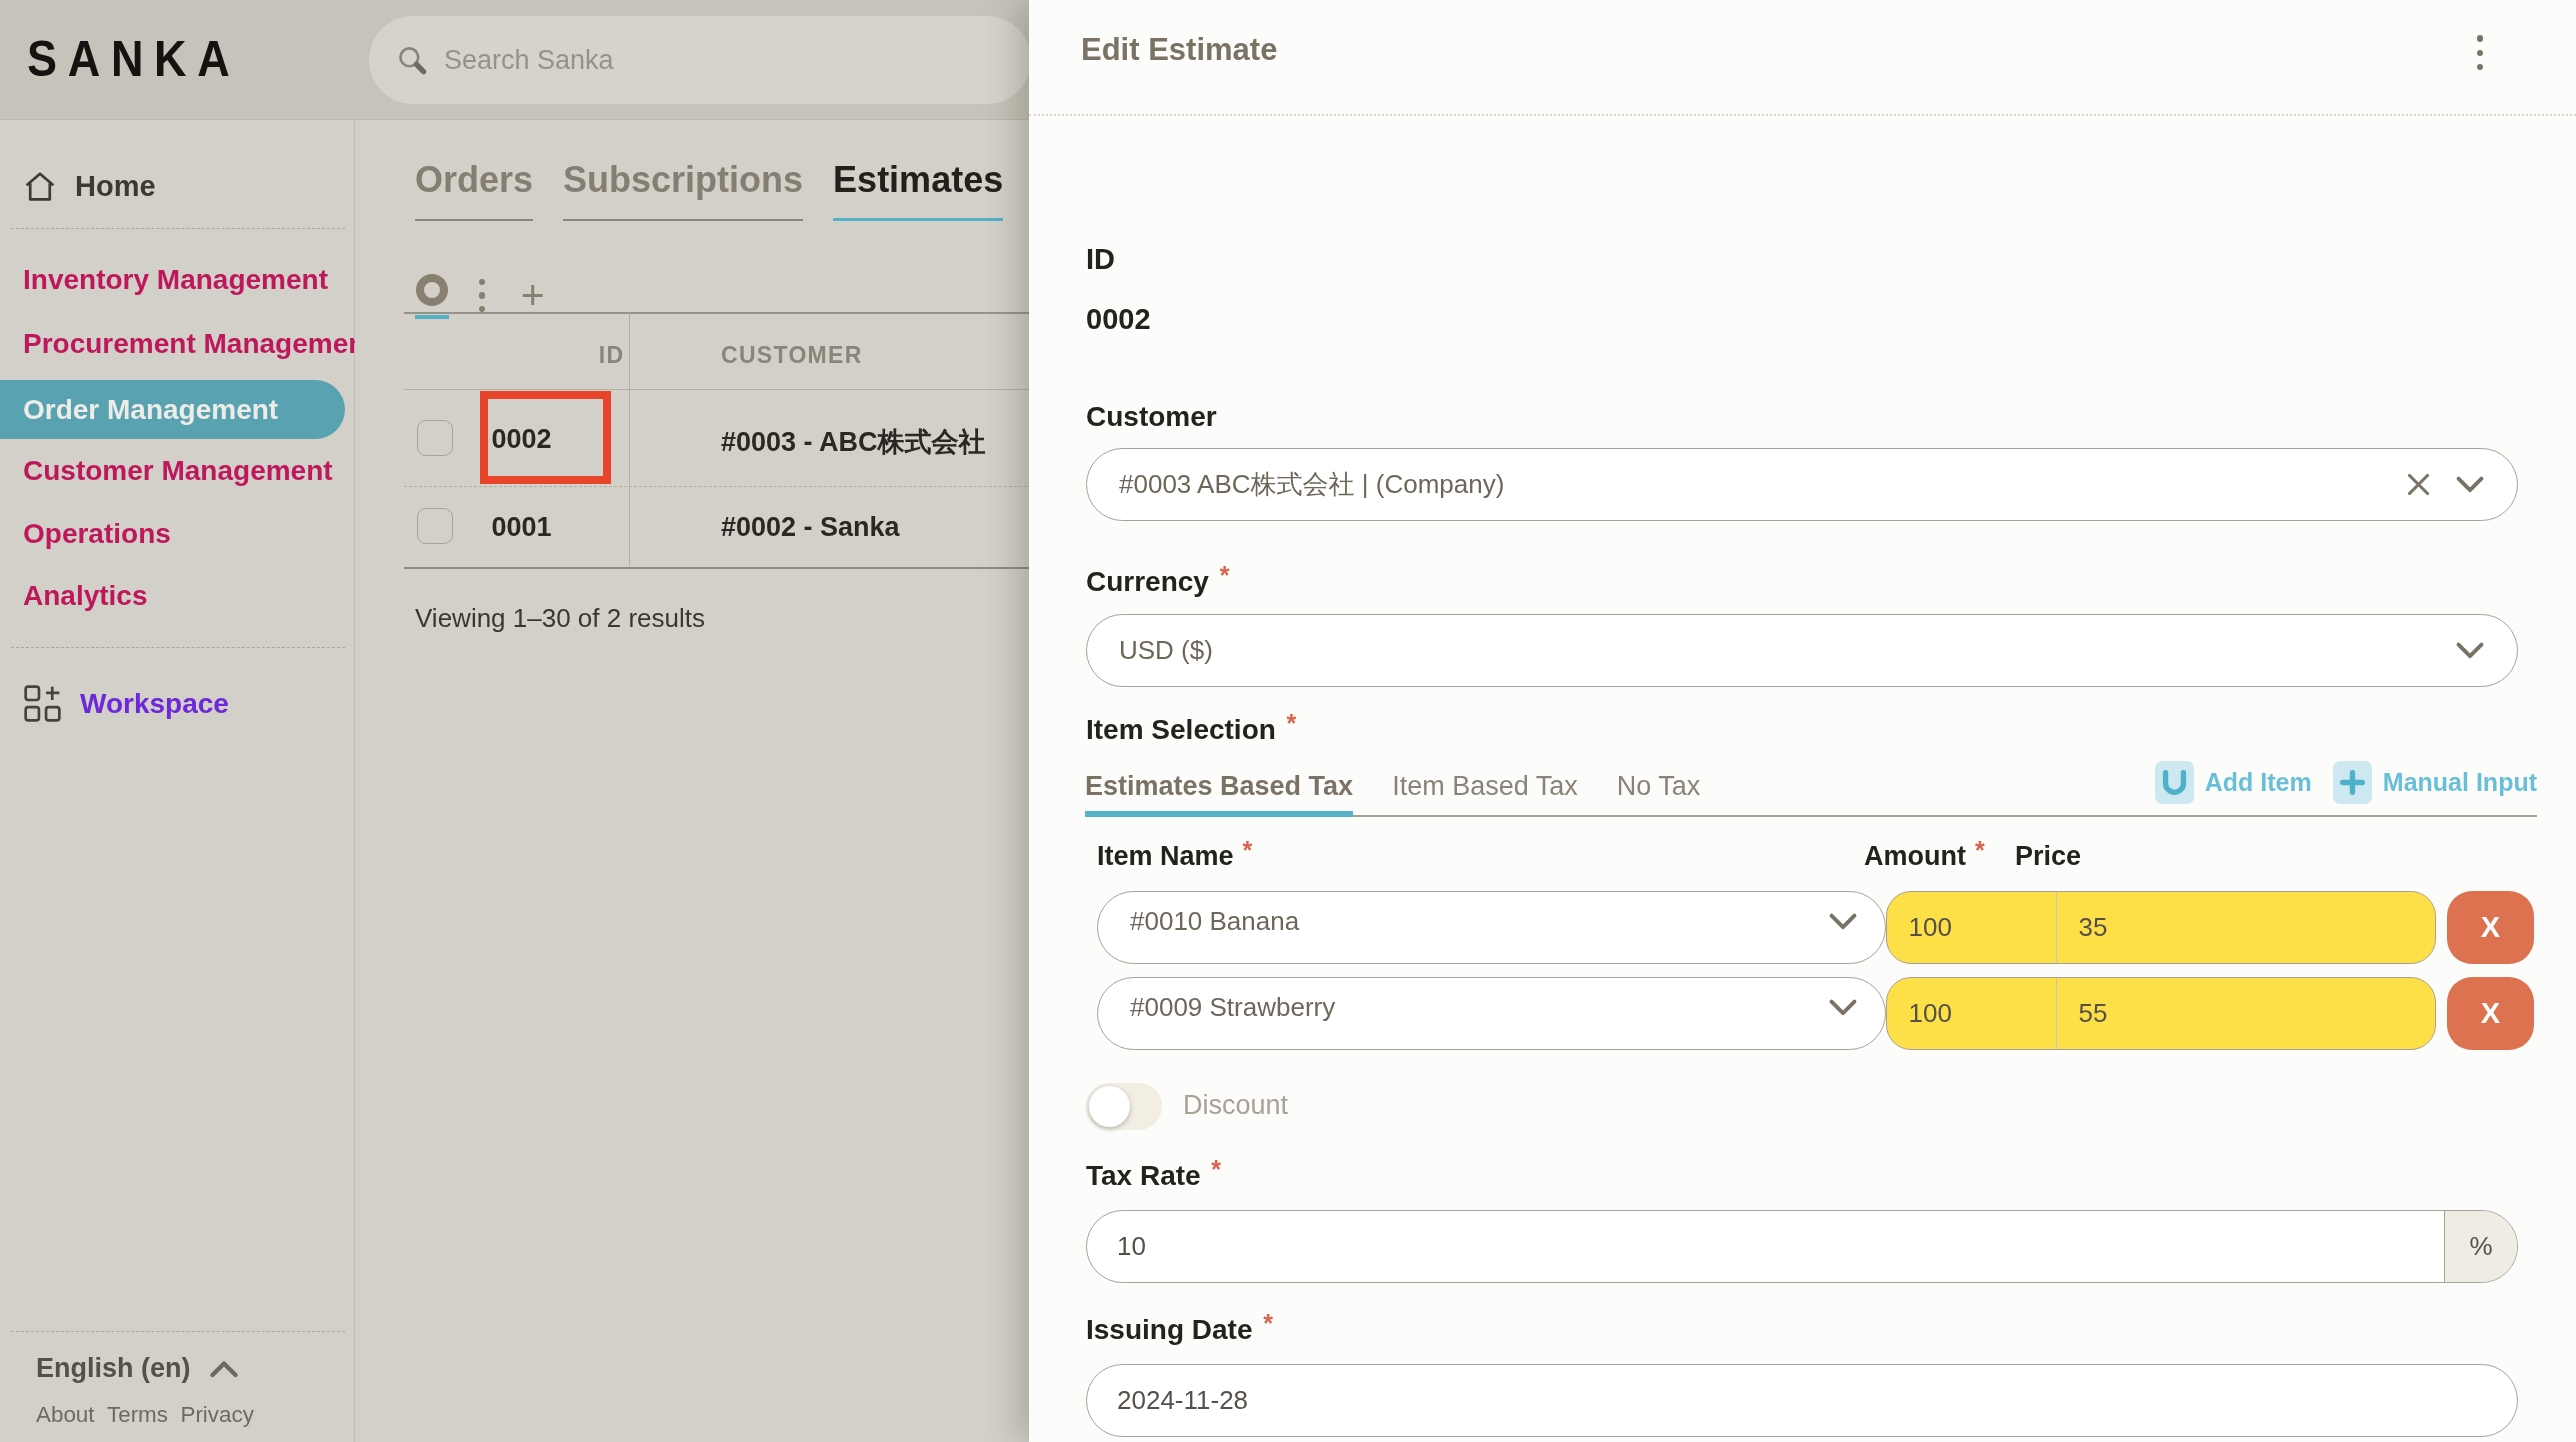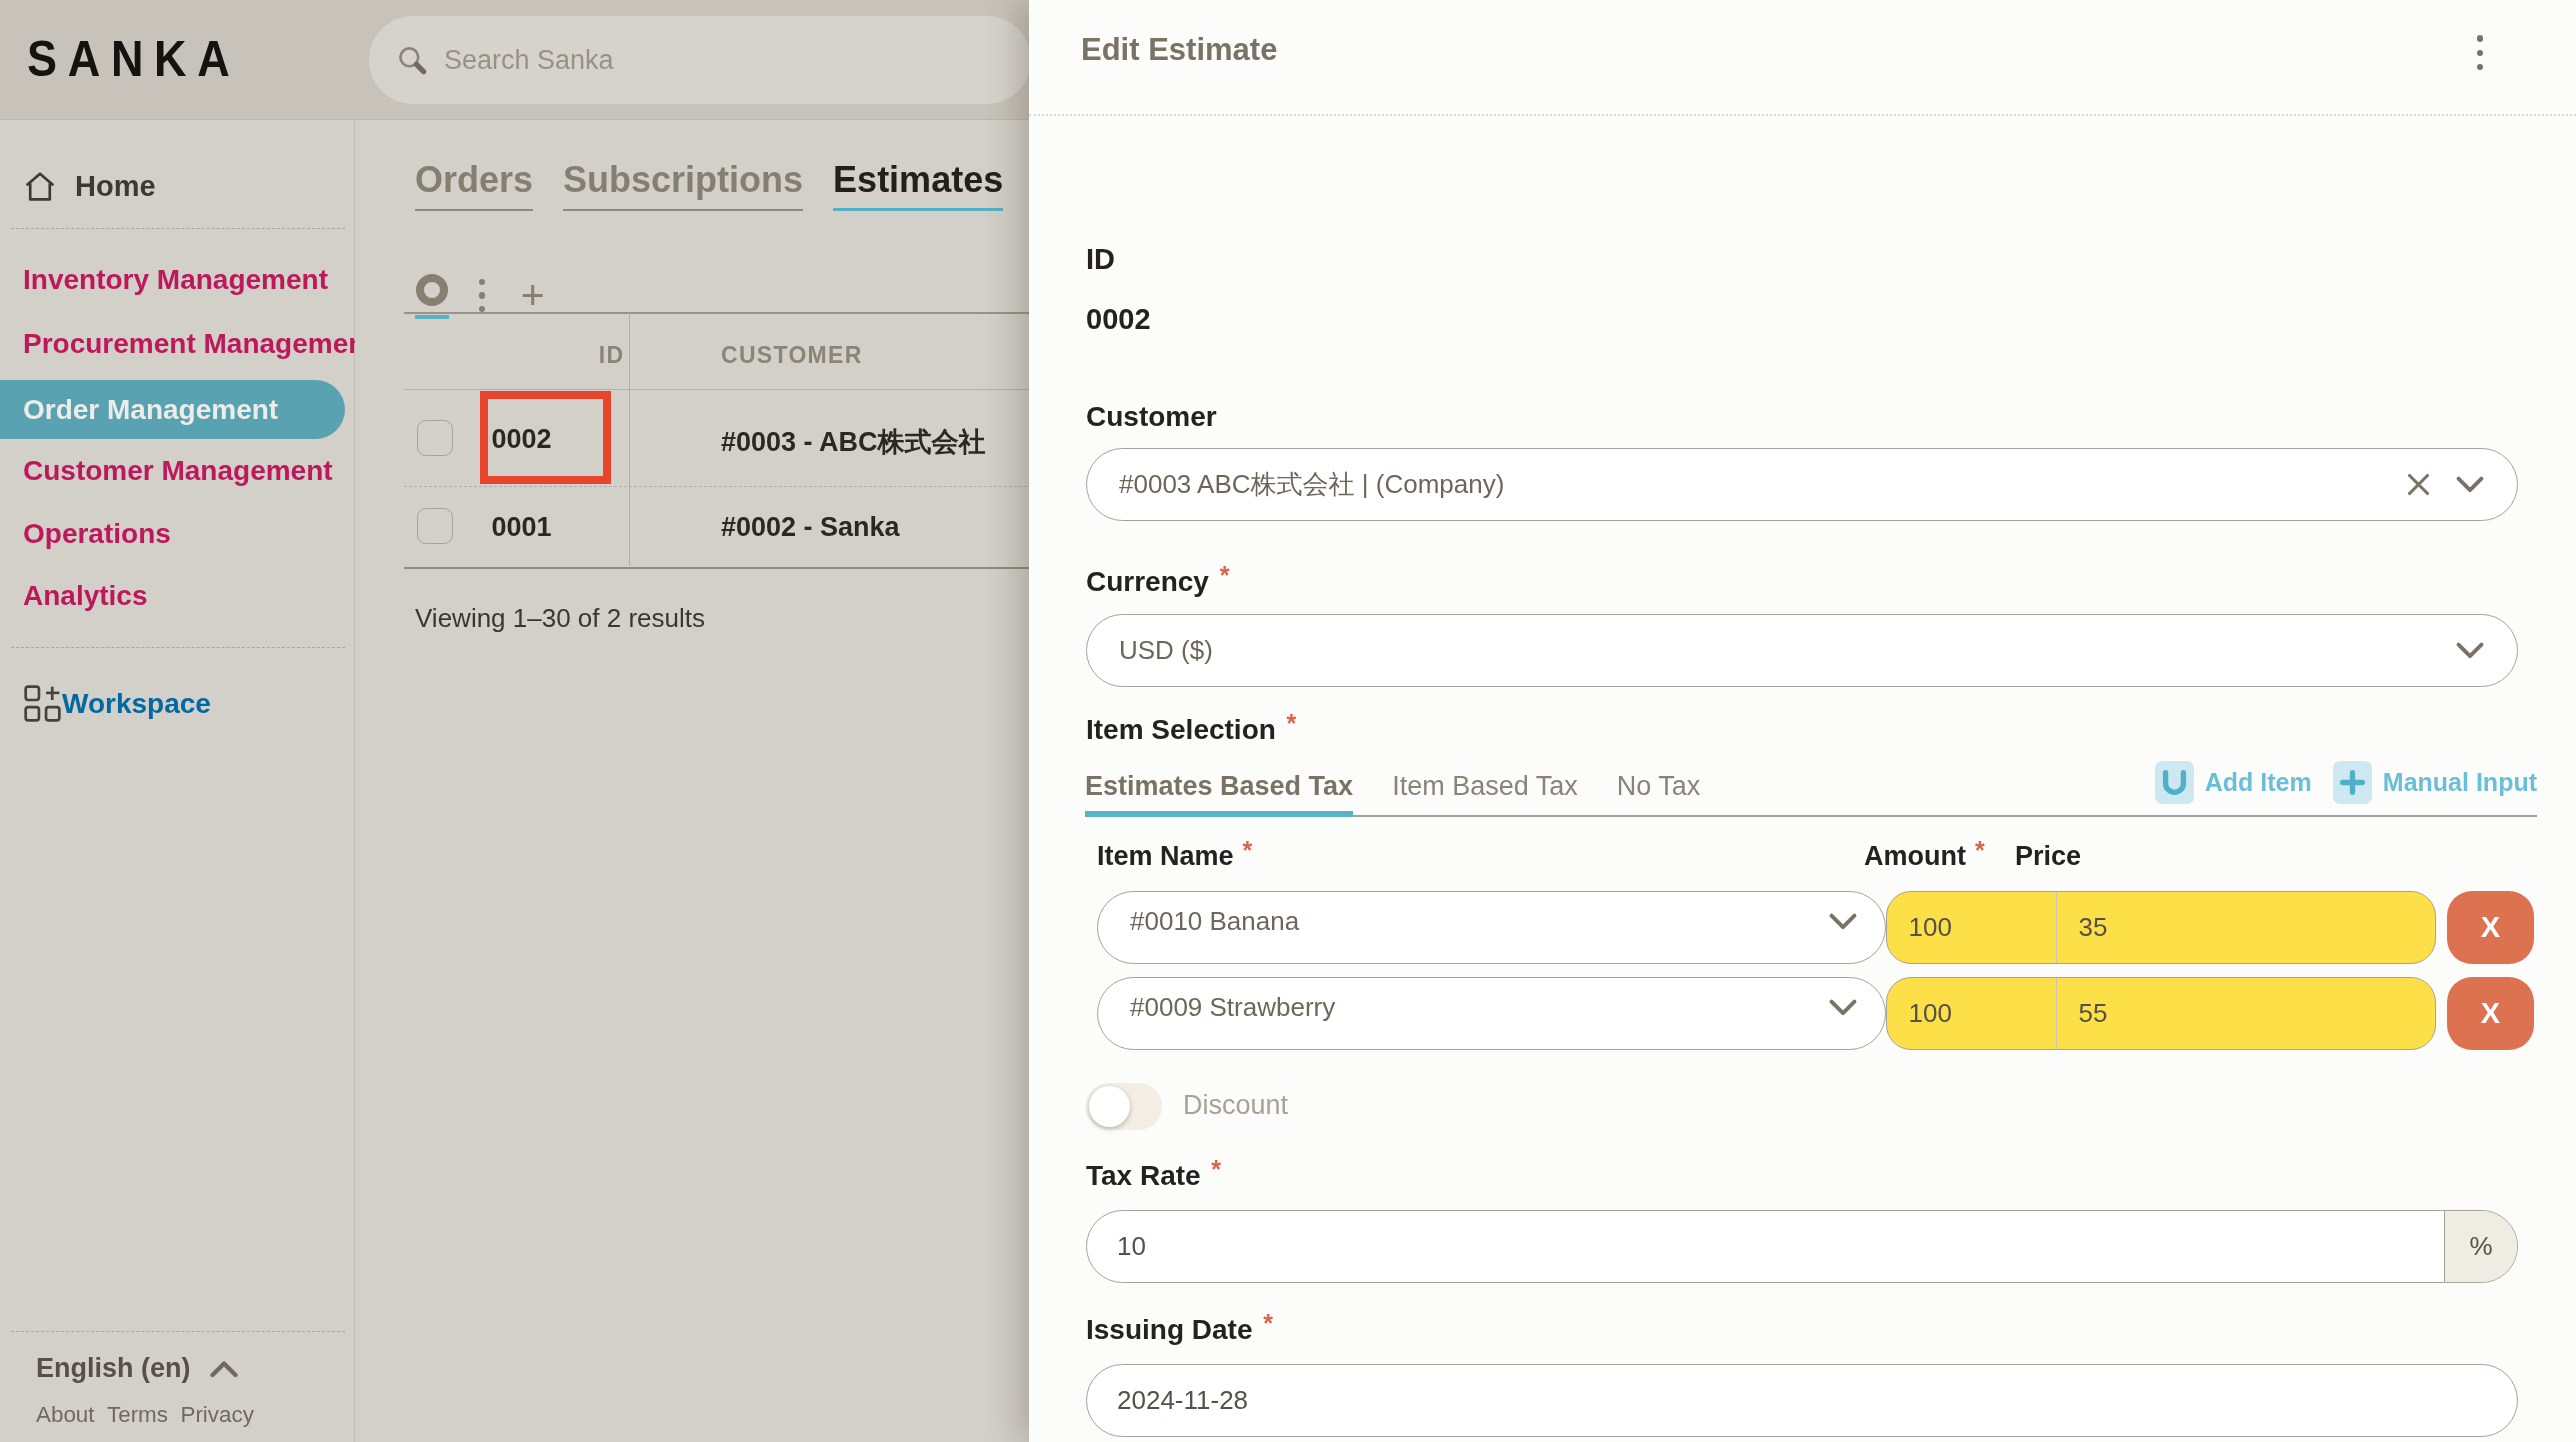--- a/index.html
+++ b/index.html
@@ -13,29 +13,29 @@
   .searchbar svg { flex:0 0 auto; }
   .searchbar input { border:none; outline:none; background:transparent; font-family:"Liberation Sans",sans-serif; font-size:27px; color:#5b574e; margin-left:16px; width:537px; }
   .searchbar input::placeholder { color:#979186; opacity:1; }
 
   
   .sidebar { position:absolute; left:0; top:120px; width:355px; height:1323px; background:#d3d0c9; border-right:0.9px solid #c0bcb4; }
   .side-item { position:absolute; left:0; width:355px; height:64px; display:flex; align-items:center; padding-left:23px; font-size:28px; font-weight:600; color:#be185d; white-space:nowrap; overflow:hidden; cursor:pointer; }
   .side-item.pill { background:#59a2b2; color:#edece7; border-radius:0 29.5px 29.5px 0; width:345px; height:59px; }
   .home-row { position:absolute; left:23px; top:47px; height:39px; display:flex; align-items:center; gap:18px; font-size:29px; font-weight:600; color:#3c3933; cursor:pointer; }
   .dash-div { position:absolute; left:10.7px; width:334px; border-top:1.8px dashed #aaa69e; }
-  .ws-row { position:absolute; left:23px; top:562px; height:43px; display:flex; align-items:center; font-size:28px; font-weight:600; color:#0369a1; cursor:pointer; }
+  .ws-row { position:absolute; left:23px; top:562px; height:43px; display:flex; align-items:center; gap:18px; font-size:28px; font-weight:600; color:#6d28d9; cursor:pointer; }
   .lang-row { position:absolute; left:36px; top:1233px; display:flex; align-items:center; gap:18px; font-size:27px; font-weight:700; color:#55514a; cursor:pointer; }
   .foot-links { position:absolute; left:36px; top:1282px; display:flex; gap:12.5px; font-size:22.4px; color:#6e6a60; }
   .foot-links span { cursor:pointer; }
 
   
   .main { position:absolute; left:355px; top:120px; width:2221px; height:1323px; }
   .tabs-row { position:absolute; left:60px; top:39px; display:flex; gap:30px; }
-  .top-tab { font-size:36px; font-weight:600; color:#857f72; padding-bottom:7px; border-bottom:2.7px solid #8d887c; cursor:pointer; }
+  .top-tab { font-size:36px; font-weight:600; color:#857f72; padding-bottom:17px; border-bottom:2.7px solid #8d887c; cursor:pointer; }
   .top-tab.active { font-weight:700; color:#22201b; border-bottom:3.6px solid #55b1c6; }
   .view-toolbar { position:absolute; left:60px; top:152px; display:flex; align-items:center; gap:23px; }
   .ring { width:32px; height:32px; border:8px solid #877f6f; border-radius:50%; }
   .view-tab { padding:1.8px 0.9px 9px 0.9px; border-bottom:4.5px solid #55b1c6; cursor:pointer; }
   .kebab { display:flex; flex-direction:column; gap:7.2px; padding:3.6px 7.2px; cursor:pointer; }
   .kebab i { width:6.3px; height:6.3px; border-radius:50%; background:#877f6f; }
   .plus-btn { font-size:41px; font-weight:400; color:#877f6f; line-height:1; cursor:pointer; padding:0 5.4px; }
   .hline { position:absolute; background:#98938a; height:1.8px; }
   .hline.thin { height:0.9px; background:#b3afa7; }
   .hline.dashed { background:none; border-top:1.8px dashed #b3afa7; height:0; }

